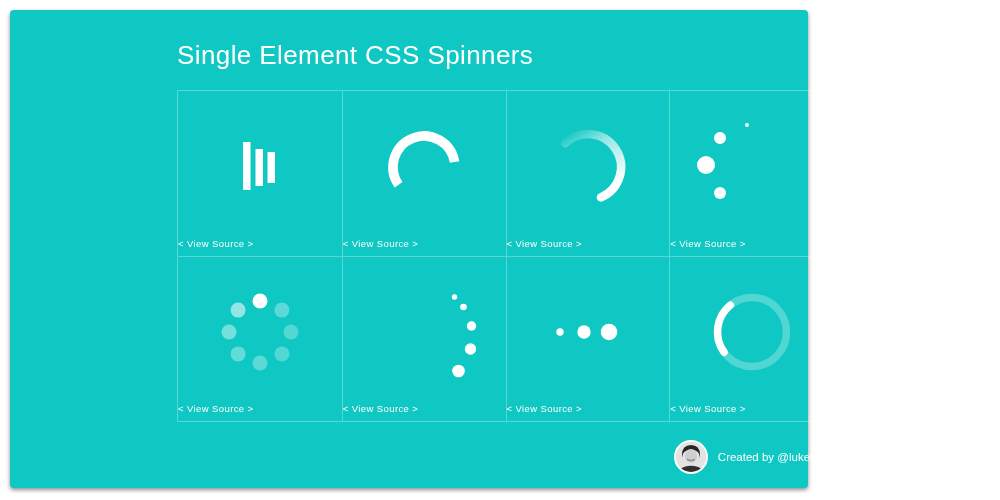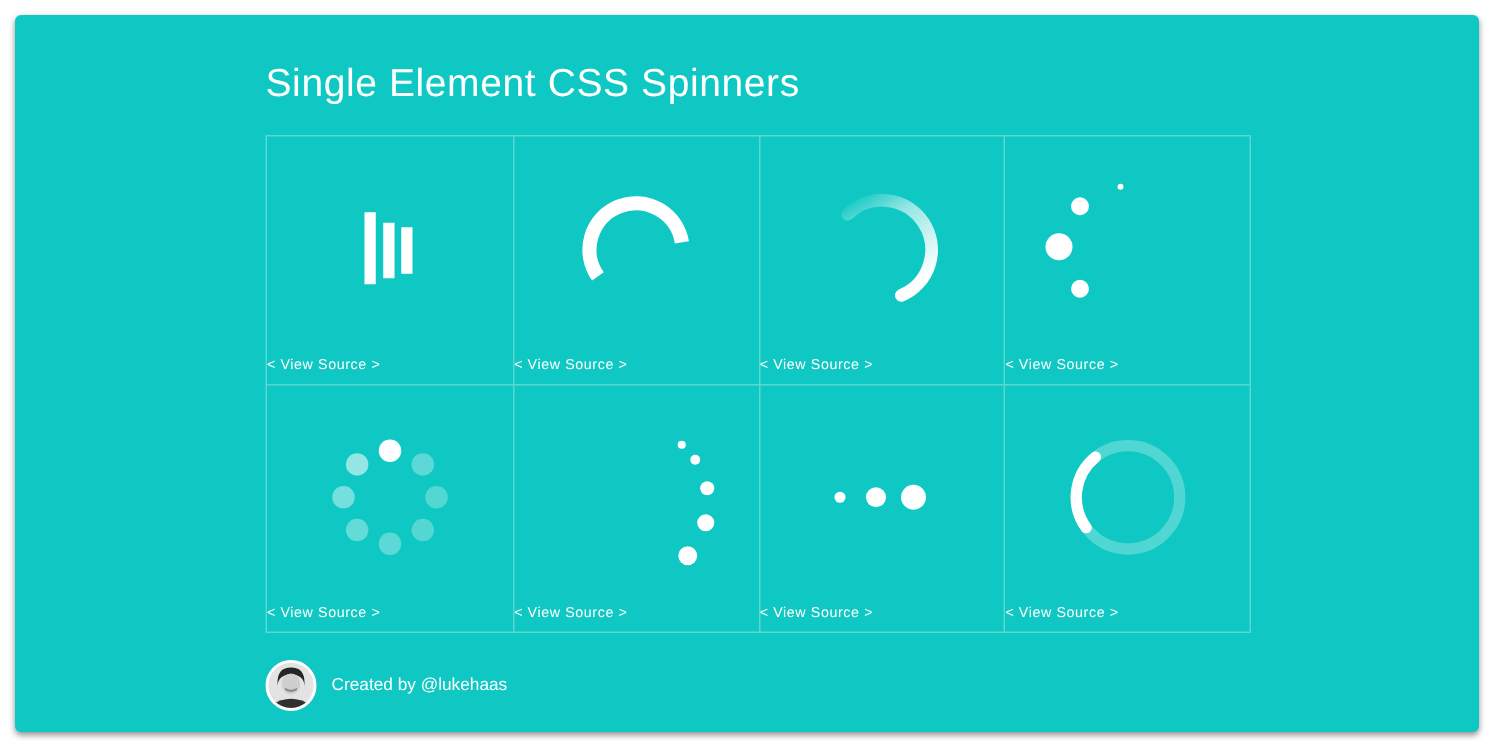--- a/index.html
+++ b/index.html
@@ -1,19 +1,19 @@
 <!DOCTYPE html>
 <html style="--color-background: #10c8c3; --color-frame: #ffffff; --color-text: #ffffff; --color-grid_border: rgba(255,255,255,0.3); --color-spinner: #ffffff;"><head>
 <meta charset="utf-8">
 <style>
   * { margin:0; padding:0; box-sizing:border-box; }
   html,body { width:1000px; height:500px; font-family:"Liberation Sans", sans-serif; }
   .frame { position:relative; width:1000px; height:500px; background:var(--color-frame,#fff); overflow:hidden; }
   .page {
-    position:absolute; left:10px; top:10px; width:976px; height:478px;
+    position:absolute; left:10px; top:10px; width:798px; height:478px;
     background:var(--color-background,#10c8c3); border-radius:4px;
     box-shadow:0 2px 4px rgba(0,0,0,0.45);
     padding-left:16px;
   }
   .content { position:absolute; left:167px; top:0; width:658px; }
   .title {
     margin-top:30px; font-size:26px; font-weight:300; letter-spacing:0.4px;
     color:var(--color-text,#fff); line-height:1.2;
   }
   .grid {
@@ -24,21 +24,21 @@
   .cell { position:relative; height:165px; }
   .cell + .cell { border-left:1px solid var(--color-grid_border,rgba(255,255,255,0.3)); }
   .cell:nth-child(4n+1) { border-left:none; }
   .cell:nth-child(n+5) { border-top:1px solid var(--color-grid_border,rgba(255,255,255,0.3)); }
   .spin-wrap { position:absolute; left:50%; top:47%; transform:translate(-50%,-50%); }
   .view-source {
     position:absolute; bottom:7px; left:0; width:100%; 
     font-size:9.5px; letter-spacing:0.4px; color:var(--color-text,#fff);
     cursor:pointer; text-decoration:none;
   }
-  .footer { margin-top:18px; display:flex; align-items:center; }
+  .footer { margin-top:18px; display:flex; align-items:center;justify-content:flex-end; }
   .avatar {
     width:34px; height:34px; border-radius:50%; border:2px solid #fff;
     overflow:hidden; background:#dedede; flex:0 0 auto; cursor:pointer;
   }
   .avatar svg { display:block; }
   .credit { margin-left:10px; font-size:11.5px; color:var(--color-text,#fff); cursor:pointer; }
   svg { overflow:visible; }
 </style>
 </head>
 <body>

